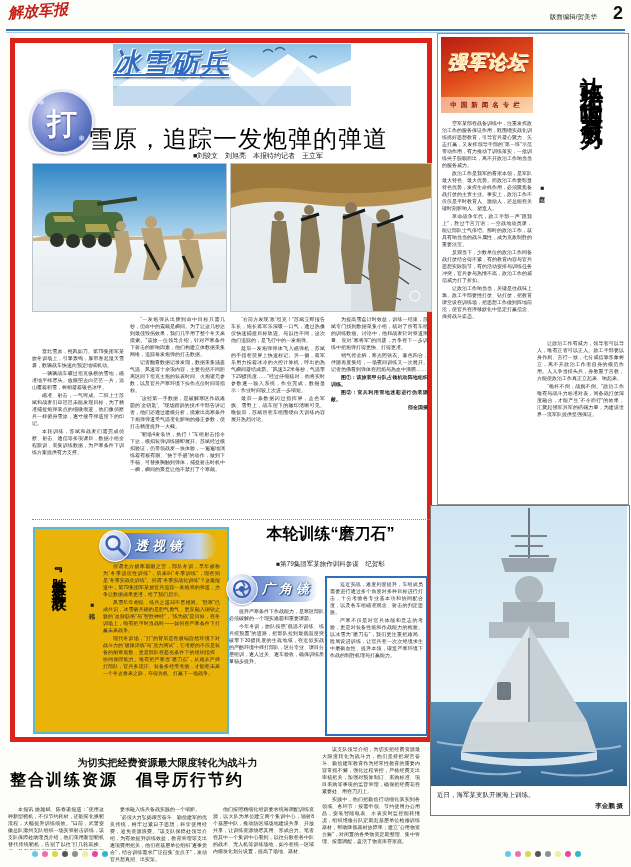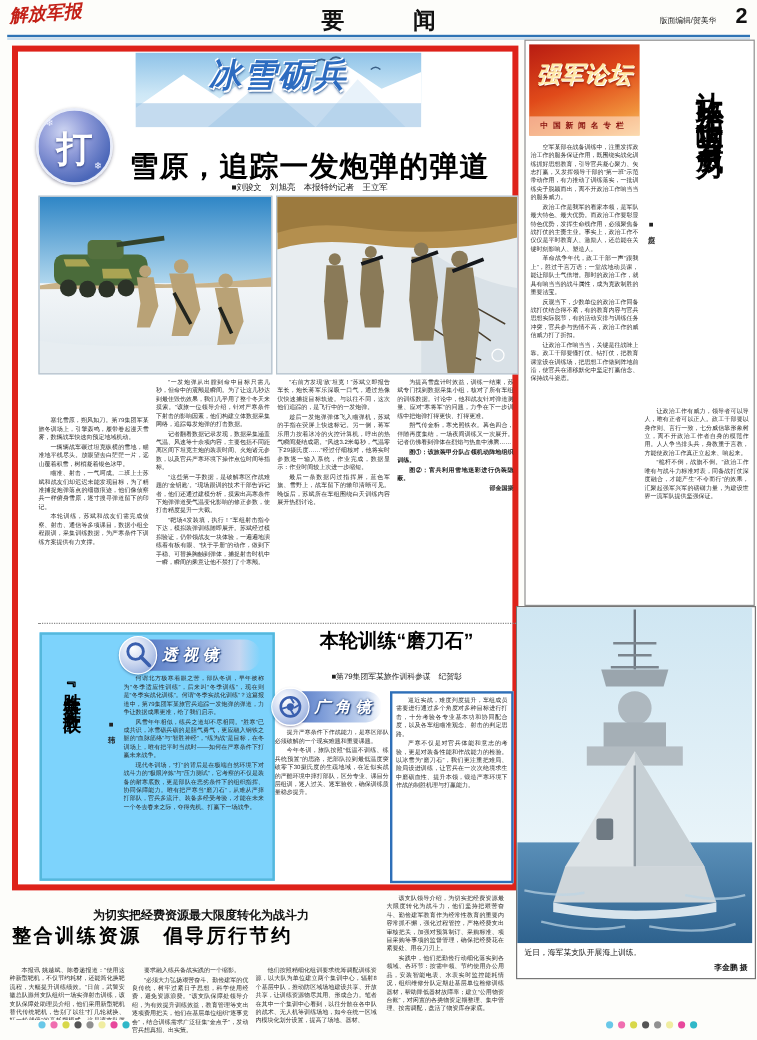--- a/index.html
+++ b/index.html
@@ -13,35 +13,35 @@
   .edition-note{position:absolute;right:34px;top:13px;font-size:6.5px;color:#222;}
   .page-number{position:absolute;right:8px;top:3px;font-size:18px;font-weight:bold;color:#111;}
   .header-rule{position:absolute;left:6px;right:6px;top:29px;height:2px;background:#2f74b5;}
   .header-rule2{position:absolute;left:6px;right:6px;top:32px;height:1px;background:#a9cbe6;}
   
   .main-box{position:absolute;left:10px;top:38px;width:412px;height:694px;border:5px solid #de221a;background:#fff;}
   
   .banner{position:absolute;left:113px;top:44px;width:238px;height:62px;overflow:hidden;
           background:linear-gradient(180deg,#8fc3e8 0%,#cde7f6 55%,#eaf5fb 100%);}
   .banner svg{position:absolute;left:0;top:0;}
-  .banner-title{position:absolute;left:0;right:0;top:1px;text-align:center;font-size:27px;font-weight:bold;
-          font-style:italic;color:#2d6cc0;text-shadow:1px 1px 0 #fff,-1px -1px 0 #fff,1px 2px 2px #1b4c8a;letter-spacing:2px;}
+  .banner-title{position:absolute;left:0;right:0;top:1px;font-size:27px;font-weight:bold;
+          font-style:italic;color:#2d6cc0;text-shadow:1px 1px 0 #fff,-1px -1px 0 #fff,1px 2px 2px #1b4c8a;letter-spacing:2px;text-decoration:underline;}
   .banner-strip{position:absolute;left:0;right:0;bottom:0;height:20px;background:rgba(125,175,220,.45);}
   .banner-sub{position:absolute;left:0;right:0;bottom:2px;text-align:center;font-family:"DejaVu Serif",serif;
           font-style:italic;font-weight:bold;font-size:12px;color:#164a9a;letter-spacing:3px;}
   
   .badge{position:absolute;left:30px;top:90px;width:60px;height:60px;border-radius:50%;
          background:radial-gradient(circle at 35% 30%,#cfd6f2 0%,#8e9ad8 35%,#4a66b8 75%,#7c94d0 100%);
          border:2px solid #e8ecf8;box-shadow:0 1px 3px rgba(0,0,40,.4);}
   .badge-char{position:absolute;left:0;right:0;top:12px;text-align:center;font-size:30px;font-weight:bold;
          color:#fff;text-shadow:0 1px 2px #2a3c80;}
   .badge .flake{position:absolute;color:#eef2ff;font-size:8px;}
   
   .kicker{position:absolute;left:100px;top:112px;width:320px;text-align:center;font-size:10.5px;font-weight:bold;color:#111;}
-  .headline{position:absolute;left:88px;top:123px;width:340px;text-align:center;font-size:24px;font-weight:bold;
+  .headline{position:absolute;left:88px;top:123px;width:340px;font-size:24px;font-weight:normal;
             letter-spacing:1px;color:#000;}
   .byline{position:absolute;left:88px;top:151px;width:340px;text-align:center;font-size:7px;color:#222;}
   
   .photo{position:absolute;border:1px solid #b9c4cc;overflow:hidden;background:#cfe2ee;}
   .photo-1{left:32px;top:163px;width:193px;height:147px;}
   .photo-2{left:230px;top:163px;width:200px;height:147px;}
   
   .col{position:absolute;overflow:hidden;font-size:5px;line-height:7px;text-align:justify;color:#2b2b2b;}
   .para{margin:0 0 1px 0;text-indent:2em;}
   .col1{left:32px;top:316px;width:92px;height:198px;}
@@ -54,21 +54,21 @@
   .sec-bar{position:absolute;height:26px;border-radius:13px;
       background:linear-gradient(90deg,#4066b8 0%,#7d9cd8 45%,#c6d6f0 85%,rgba(255,255,255,0) 100%);}
   .sec-bar .sec-icon{position:absolute;left:-2px;top:-3px;width:30px;height:30px;border-radius:50%;
       background:radial-gradient(circle at 35% 30%,#ffffff,#b9c9ea 60%,#7f98d2);border:1px solid #fff;
       box-shadow:0 1px 2px rgba(0,0,60,.35);}
   .sec-bar .sec-label{position:absolute;left:34px;top:4px;font-size:13px;font-weight:bold;font-style:italic;
       color:#fff;letter-spacing:4px;text-shadow:1px 1px 1px #23437e,0 0 2px #23437e;white-space:nowrap;}
   .bar-micro{left:32px;top:315px;width:92px;}
   .dotted-sep{position:absolute;left:32px;top:519px;width:398px;border-top:1px dotted #8a8a8a;}
   
-  .cyan-box{position:absolute;left:33px;top:527px;width:192px;height:203px;border:2px solid #55b8dc;background:#7dd3fc;}
+  .cyan-box{position:absolute;left:33px;top:527px;width:192px;height:203px;border:2px solid #55b8dc;background:#eab308;}
   .bar-tou{left:66px;top:4px;width:116px;position:absolute;}
   .vert-head{writing-mode:vertical-rl;text-orientation:upright;font-weight:bold;color:#000;}
   .shenghan-head{position:absolute;left:14px;top:34px;height:162px;font-size:15px;letter-spacing:3px;}
   .shenghan-byline{position:absolute;left:52px;top:72px;writing-mode:vertical-rl;text-orientation:upright;font-size:6.5px;color:#222;}
   .shenghan-text{position:absolute;left:68px;top:34px;width:117px;height:164px;overflow:hidden;
       font-size:5px;line-height:7px;text-align:justify;color:#2b2b2b;}
   
   .md-headline{position:absolute;left:231px;top:524px;width:199px;text-align:center;font-size:16px;font-weight:bold;color:#000;}
   .md-byline{position:absolute;left:231px;top:560px;width:199px;text-align:center;font-size:6.5px;color:#222;}
   .bar-guang{left:228px;top:576px;width:90px;}
@@ -108,21 +108,20 @@
   .dots span{width:6px;height:6px;border-radius:50%;display:inline-block;}
   .dots-left{left:32px;top:851px;}
   .dots-right{left:505px;top:851px;}
 </style>
 </head>
 <body>
 
 <div class="page">
 
   <div class="masthead">解放军报</div>
-  <div class="page-section-title">要 闻</div>
   <div class="edition-note">版面编辑/贺美华</div>
   <div class="page-number">2</div>
   <div class="header-rule"></div>
   <div class="header-rule2"></div>
 
   <div class="main-box"></div>
 
   <div class="banner">
     <svg width="238" height="62" viewBox="0 0 238 62">
       <polygon points="0,46 40,18 70,38 105,12 140,34 175,10 205,30 238,16 238,62 0,62" fill="#ffffff"></polygon>

